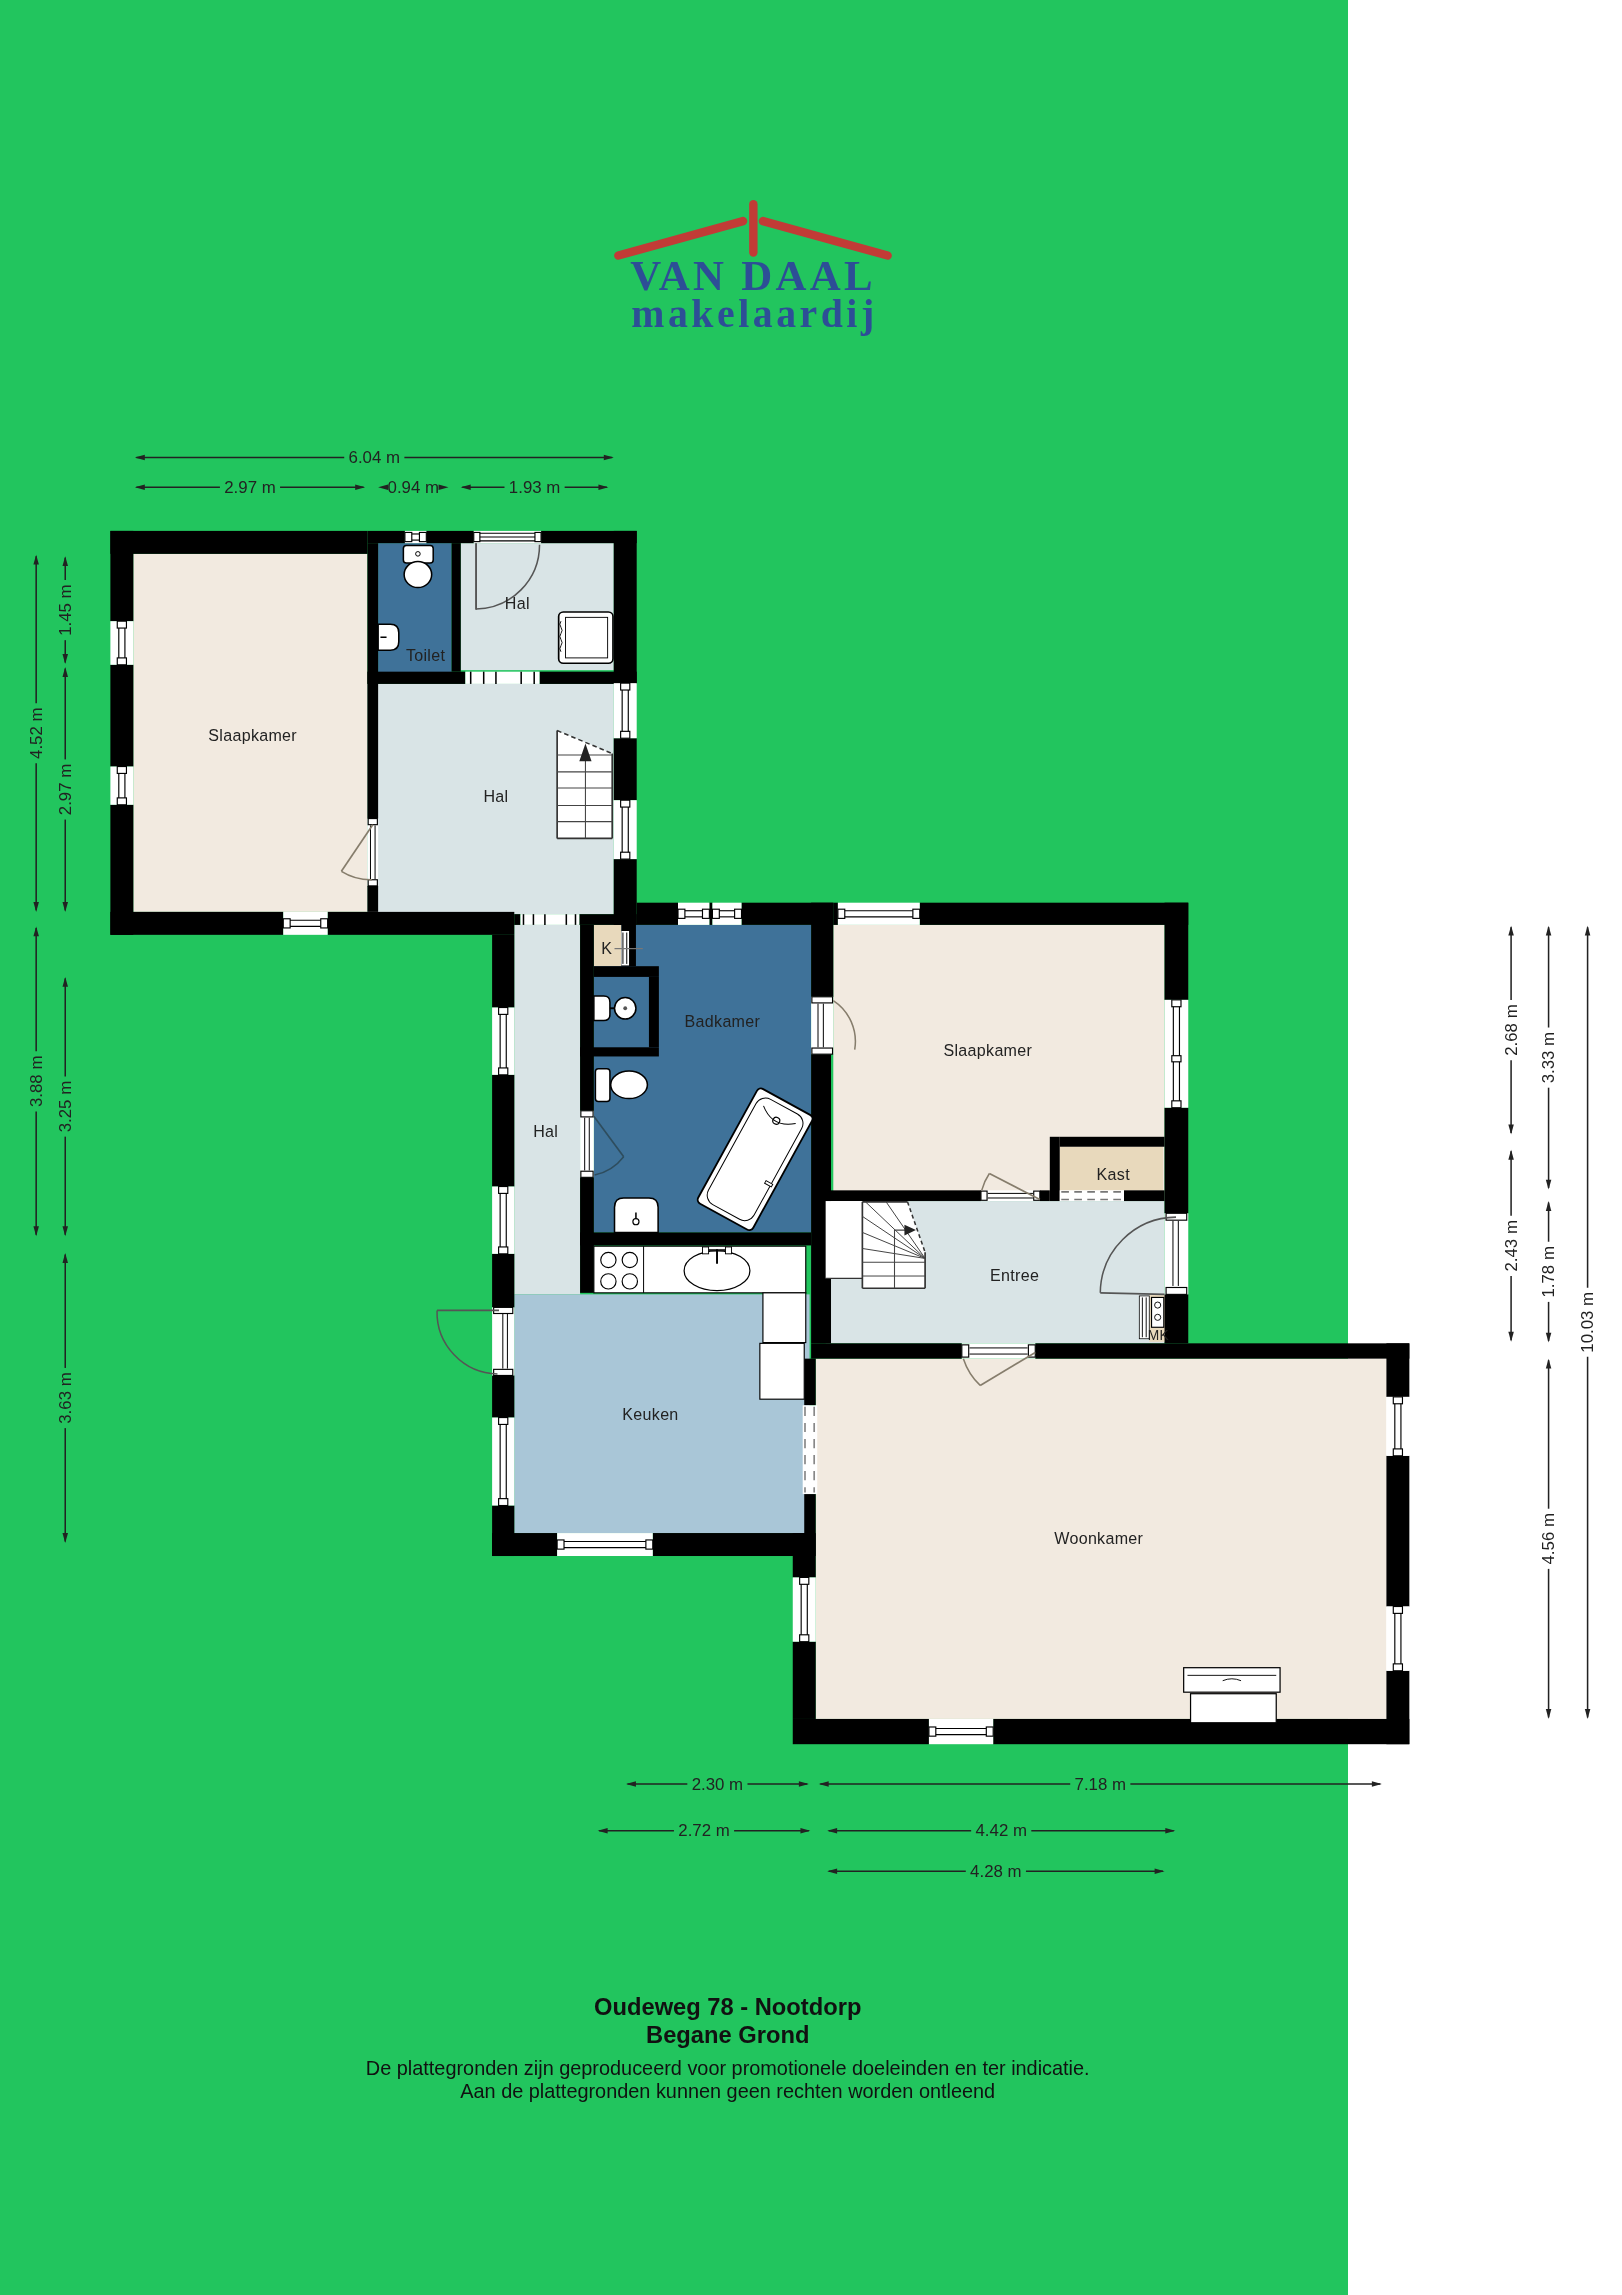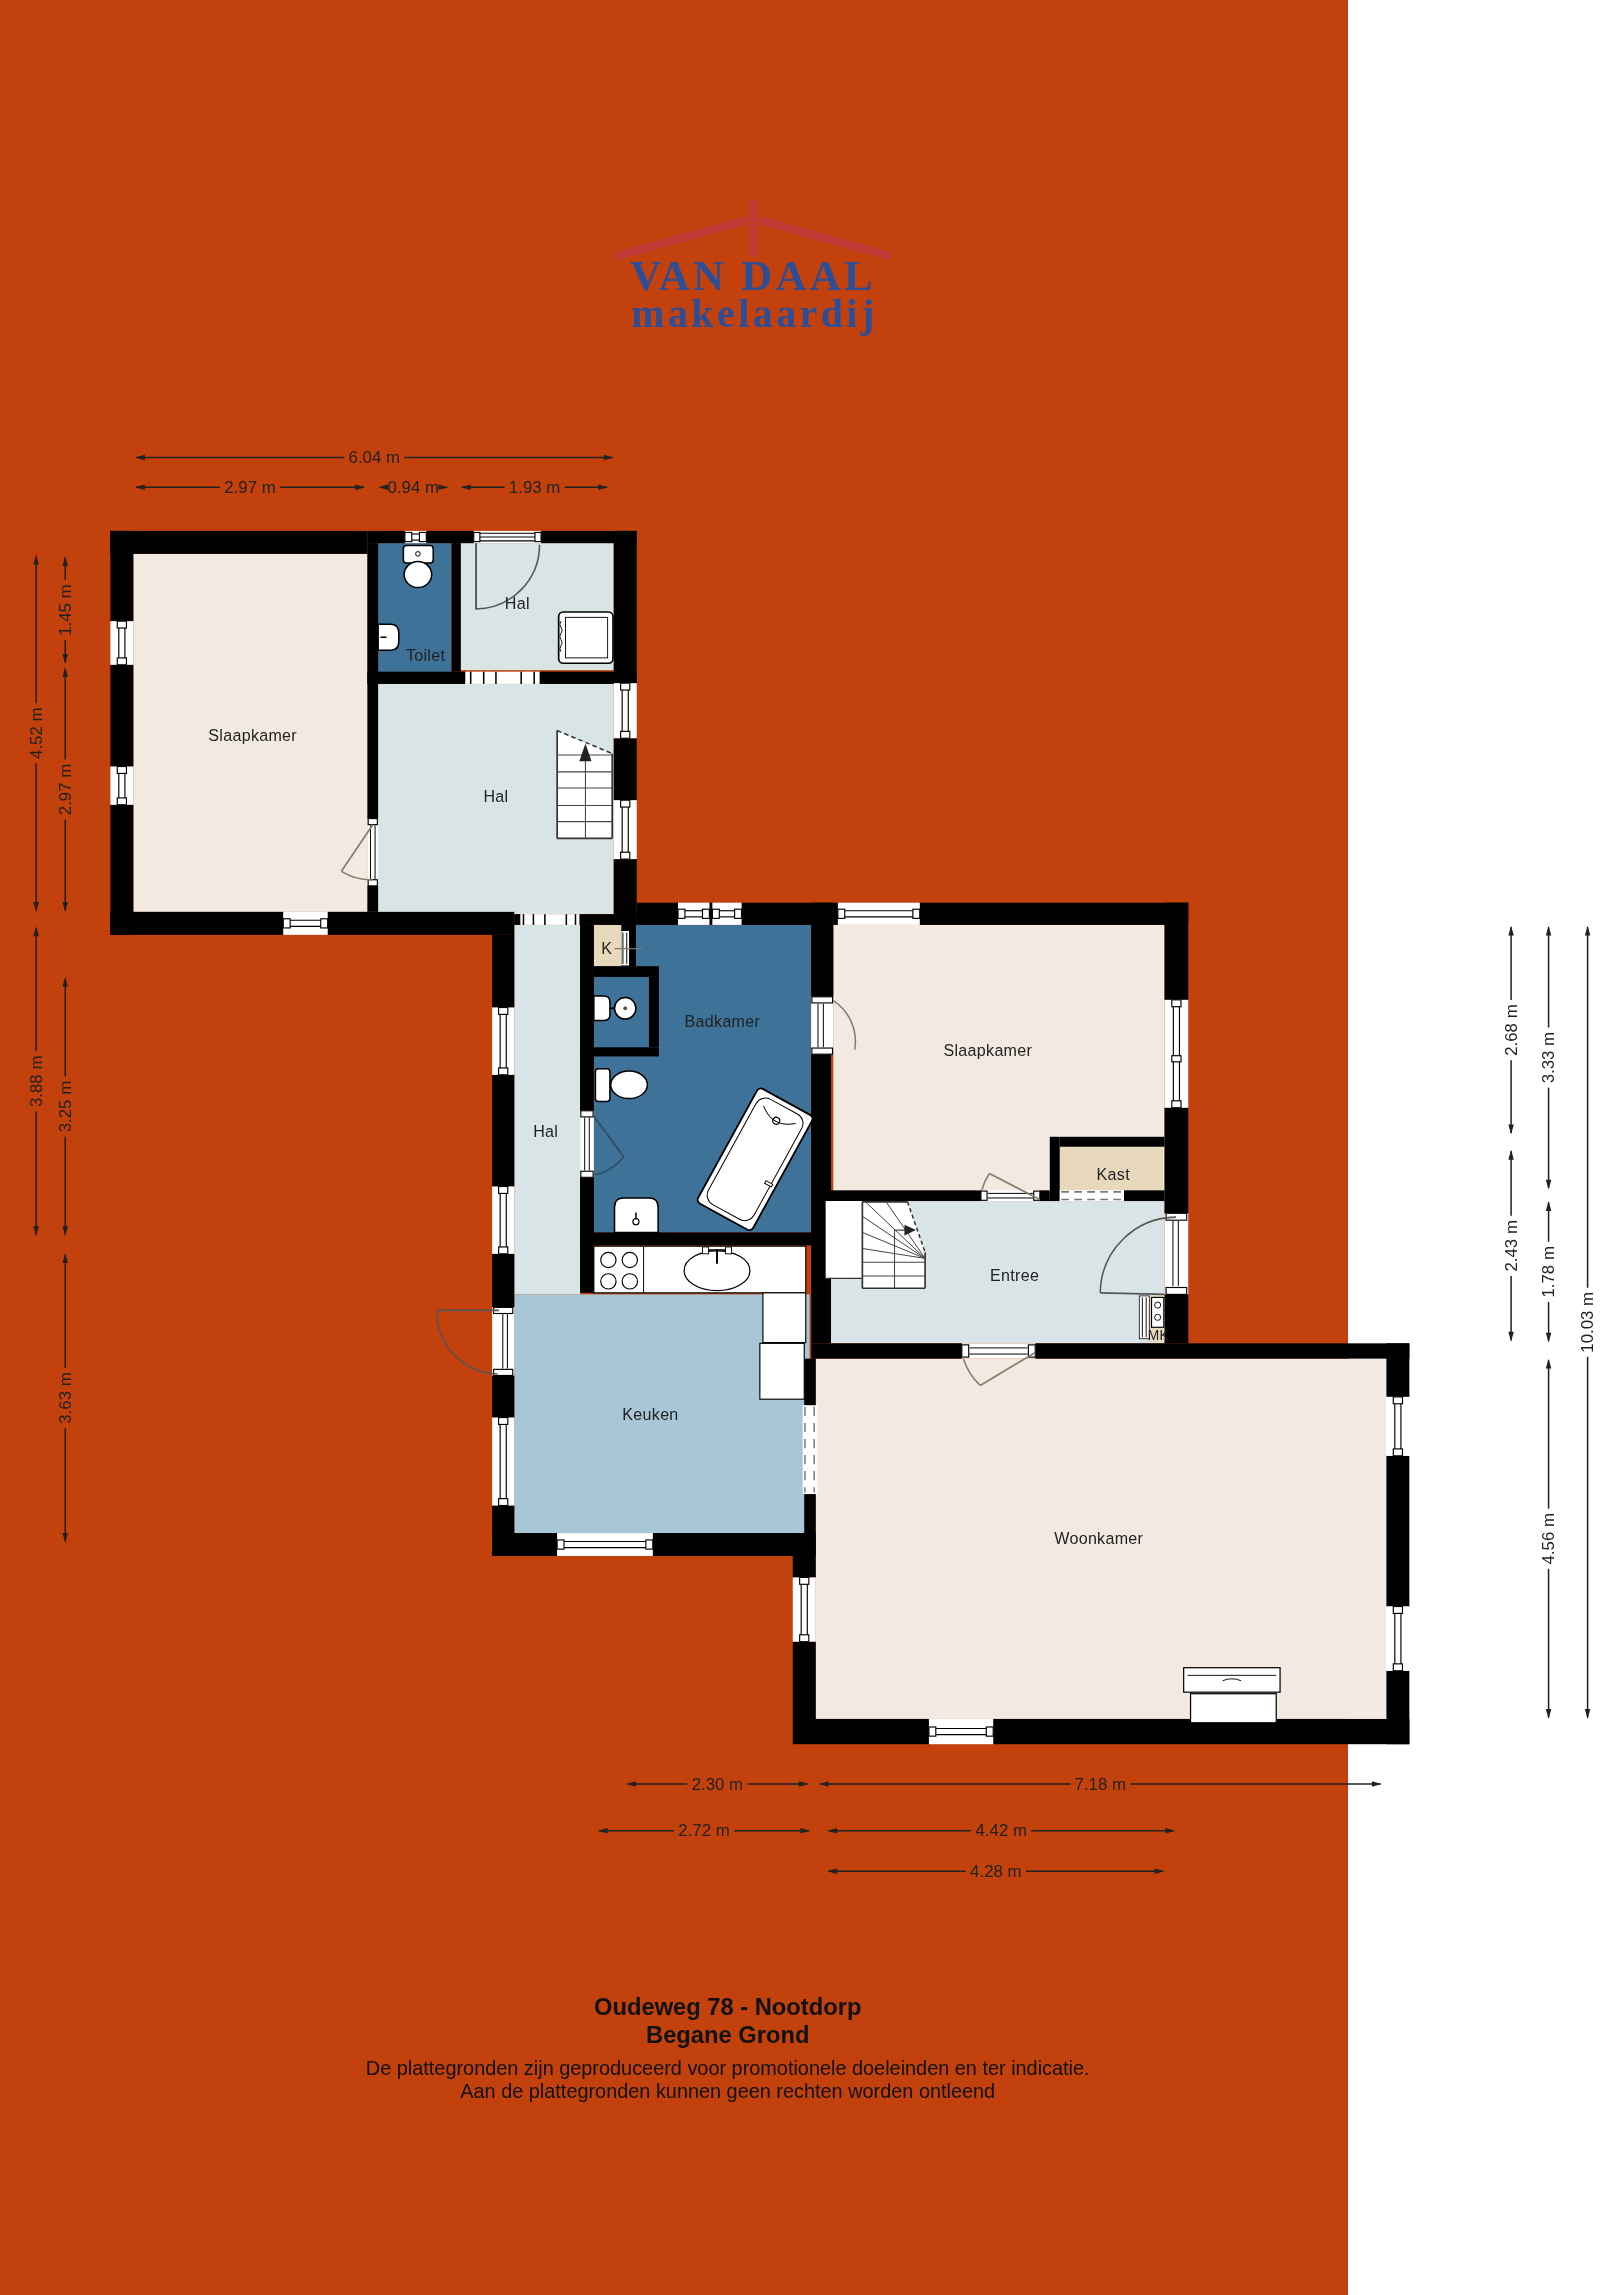--- a/index.html
+++ b/index.html
@@ -1,15 +1,15 @@
 <!DOCTYPE html>
 <html style="font-size:12.2px"><head><meta charset="utf-8">
 <style>
 html,body{margin:0;padding:0;background:#ffffff;}
-.page{position:relative;width:1348px;height:2295px;background:#c2410c;font-family:"Liberation Sans",sans-serif;}
+.page{position:relative;width:1348px;height:2295px;background:#22c55e;font-family:"Liberation Sans",sans-serif;}
 </style></head>
 <body>
 <div class="page">
 <svg width="1623" height="2295" viewBox="0 0 2121 3000">
 
 <g>
         <line x1="808" y1="334" x2="971" y2="289" stroke="#c23b36" stroke-width="11" stroke-linecap="round"></line>
       </g>
 
 <g>

